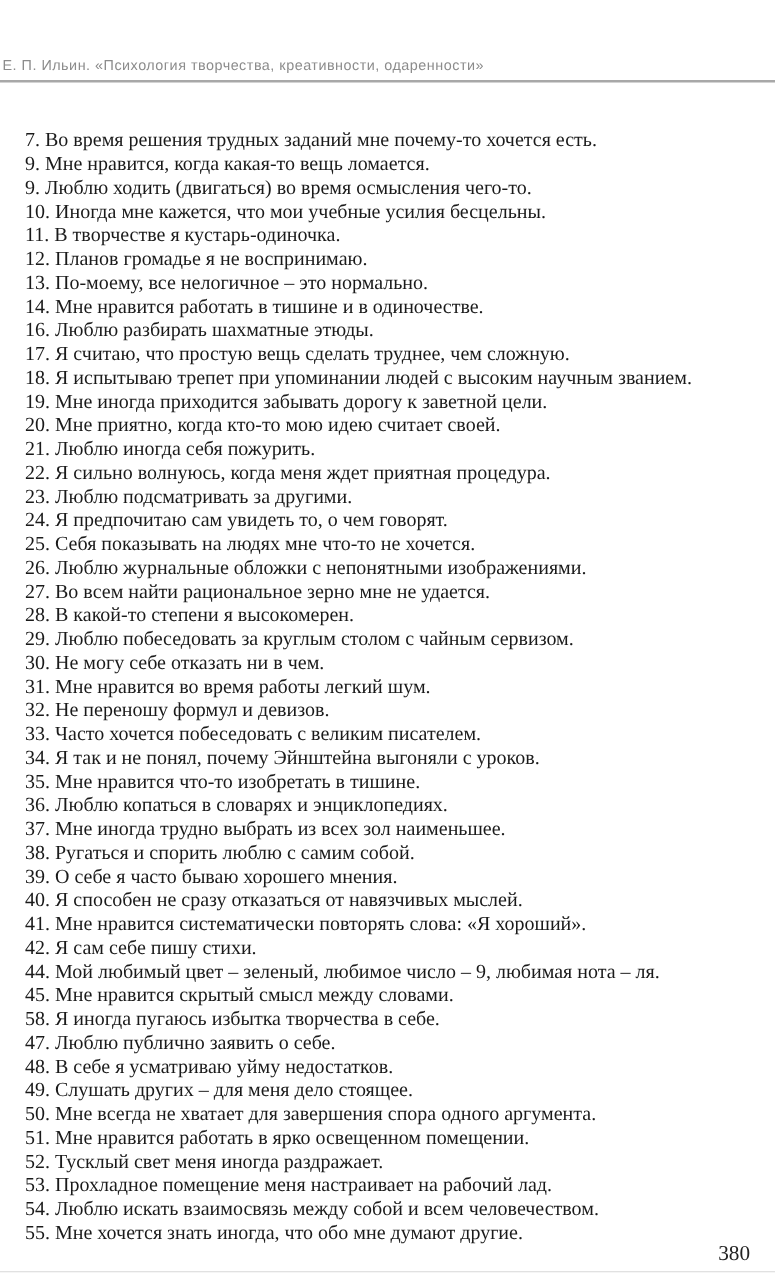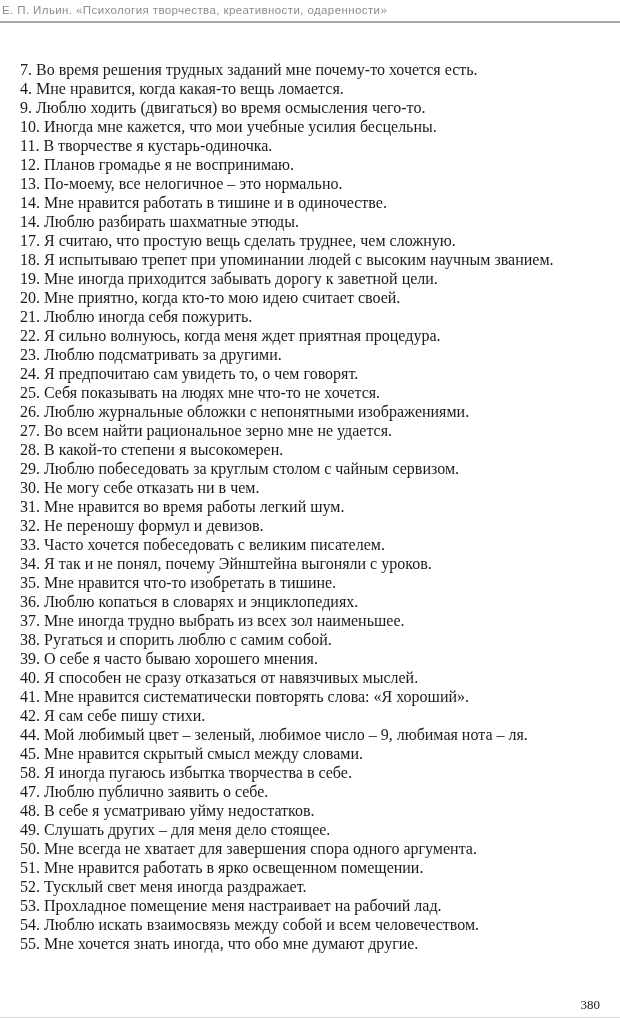--- a/index.html
+++ b/index.html
@@ -20,62 +20,63 @@
     box-sizing: border-box;
     width: 620px;
     padding: 4px 6px 5px 2px;
     font-family: "Liberation Sans", sans-serif;
     font-size: 11.5px;
     letter-spacing: 0.4px;
     color: #8c8c8c;
     border-bottom: 2px solid #a8a8a8;
     white-space: nowrap;
     overflow: hidden;
+    margin-top: 43px;
   }
   .content {
     margin-top: 37px;
     padding-left: 20px;
     padding-right: 14px;
     font-family: "Liberation Serif", serif;
     font-size: 16px;
     line-height: 19px;
     color: #1a1a1a;
   }
   .item {
     white-space: nowrap;
     overflow: hidden;
   }
   .page-number {
     position: absolute;
     right: 20px;
     bottom: 4px;
     font-family: "Liberation Serif", serif;
-    font-size: 13px;
+    font-size: 17px;
     color: #222222;
   }
 </style>
 </head>
 <body>
 
 <div class="page">
 
   <header class="running-header">
     <span>Е. П. Ильин.  «Психология творчества, креативности, одаренности»</span>
   </header>
 
   <main class="content">
       <div class="item">7. Во время решения трудных заданий мне почему-то хочется есть.</div>
-      <div class="item">4. Мне нравится, когда какая-то вещь ломается.</div>
+      <div class="item">9. Мне нравится, когда какая-то вещь ломается.</div>
       <div class="item">9. Люблю ходить (двигаться) во время осмысления чего-то.</div>
       <div class="item">10. Иногда мне кажется, что мои учебные усилия бесцельны.</div>
       <div class="item">11. В творчестве я кустарь-одиночка.</div>
       <div class="item">12. Планов громадье я не воспринимаю.</div>
       <div class="item">13. По-моему, все нелогичное – это нормально.</div>
       <div class="item">14. Мне нравится работать в тишине и в одиночестве.</div>
-      <div class="item">14. Люблю разбирать шахматные этюды.</div>
+      <div class="item">16. Люблю разбирать шахматные этюды.</div>
       <div class="item">17. Я считаю, что простую вещь сделать труднее, чем сложную.</div>
       <div class="item">18. Я испытываю трепет при упоминании людей с высоким научным званием.</div>
       <div class="item">19. Мне иногда приходится забывать дорогу к заветной цели.</div>
       <div class="item">20. Мне приятно, когда кто-то мою идею считает своей.</div>
       <div class="item">21. Люблю иногда себя пожурить.</div>
       <div class="item">22. Я сильно волнуюсь, когда меня ждет приятная процедура.</div>
       <div class="item">23. Люблю подсматривать за другими.</div>
       <div class="item">24. Я предпочитаю сам увидеть то, о чем говорят.</div>
       <div class="item">25. Себя показывать на людях мне что-то не хочется.</div>
       <div class="item">26. Люблю журнальные обложки с непонятными изображениями.</div>

